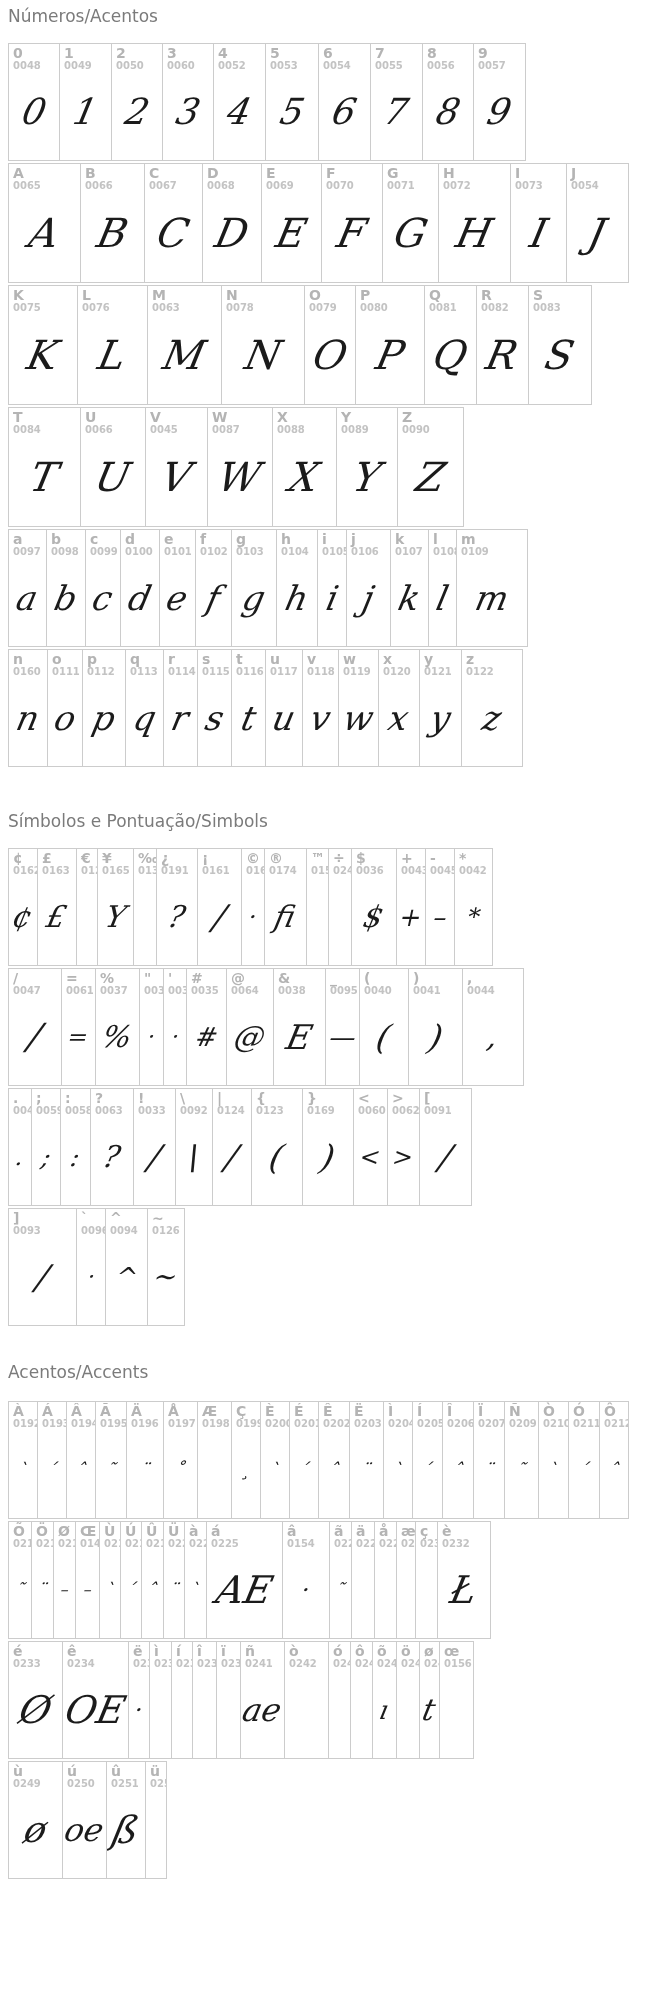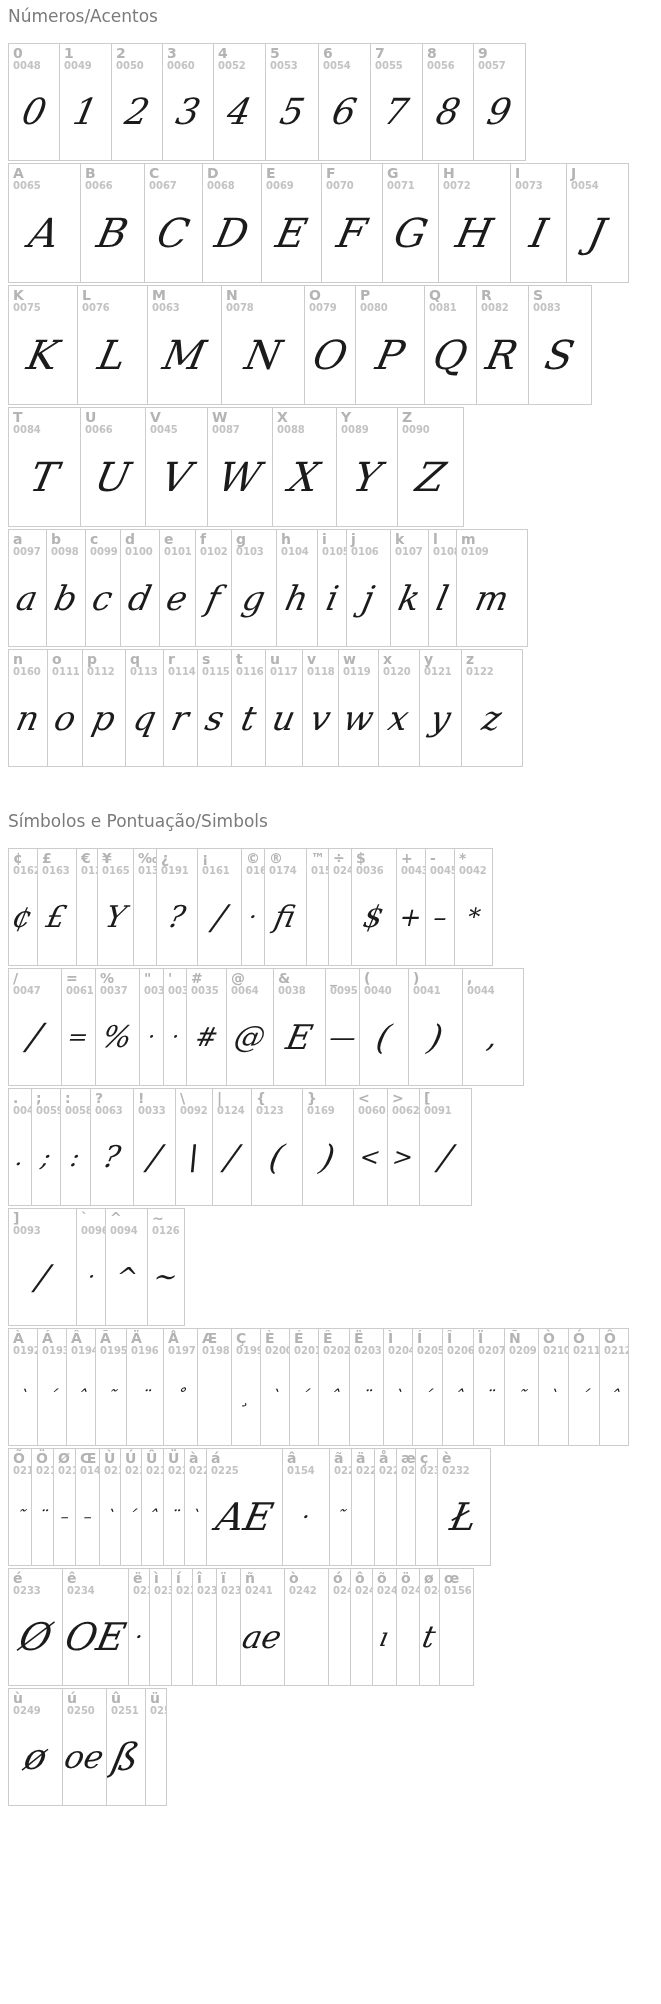--- a/index.html
+++ b/index.html
@@ -988,20 +988,21 @@
             <span class="cell-char">~</span>
             <span class="cell-code">0126</span>
           </div>
           <div class="glyph-area">
             <span class="glyph" style="font-size: 28px; color: rgb(27, 27, 27);">~</span>
           </div>
         </div>
       </div>
     </section>
     <section class="sec-accents">
+      <h2 class="sec-title">Acentos/Accents</h2>
       <div class="row" style="height: 118px;">
         <div class="cell" style="width: 30px;">
           <div class="cell-head">
             <span class="cell-char">À</span>
             <span class="cell-code">0192</span>
           </div>
           <div class="glyph-area">
             <span class="glyph" style="font-size: 18px; color: rgb(27, 27, 27);">`</span>
           </div>
         </div>

